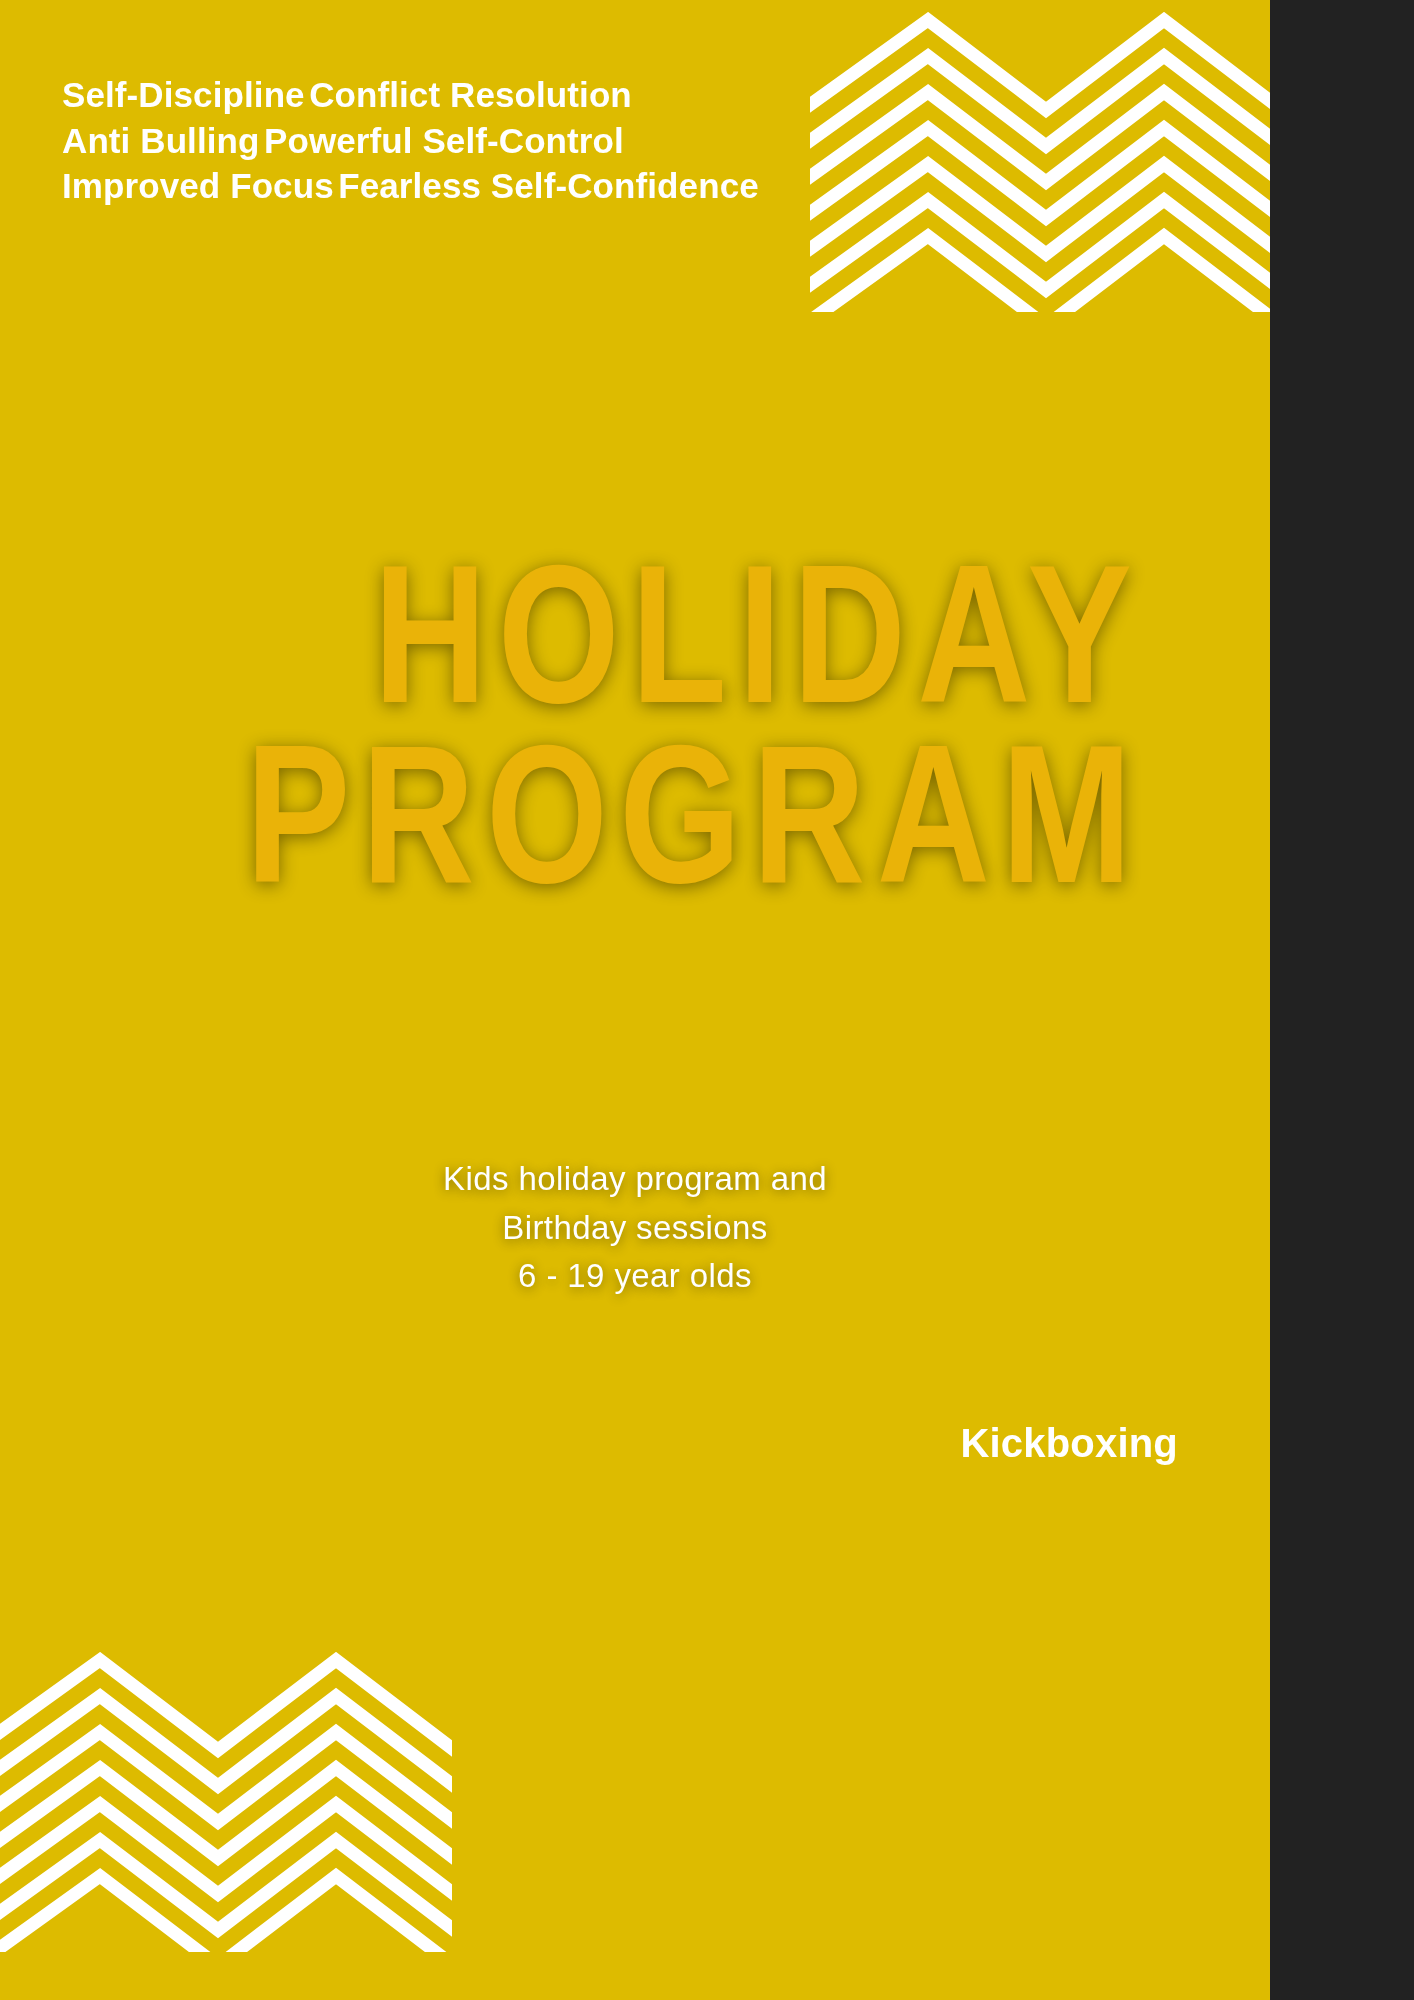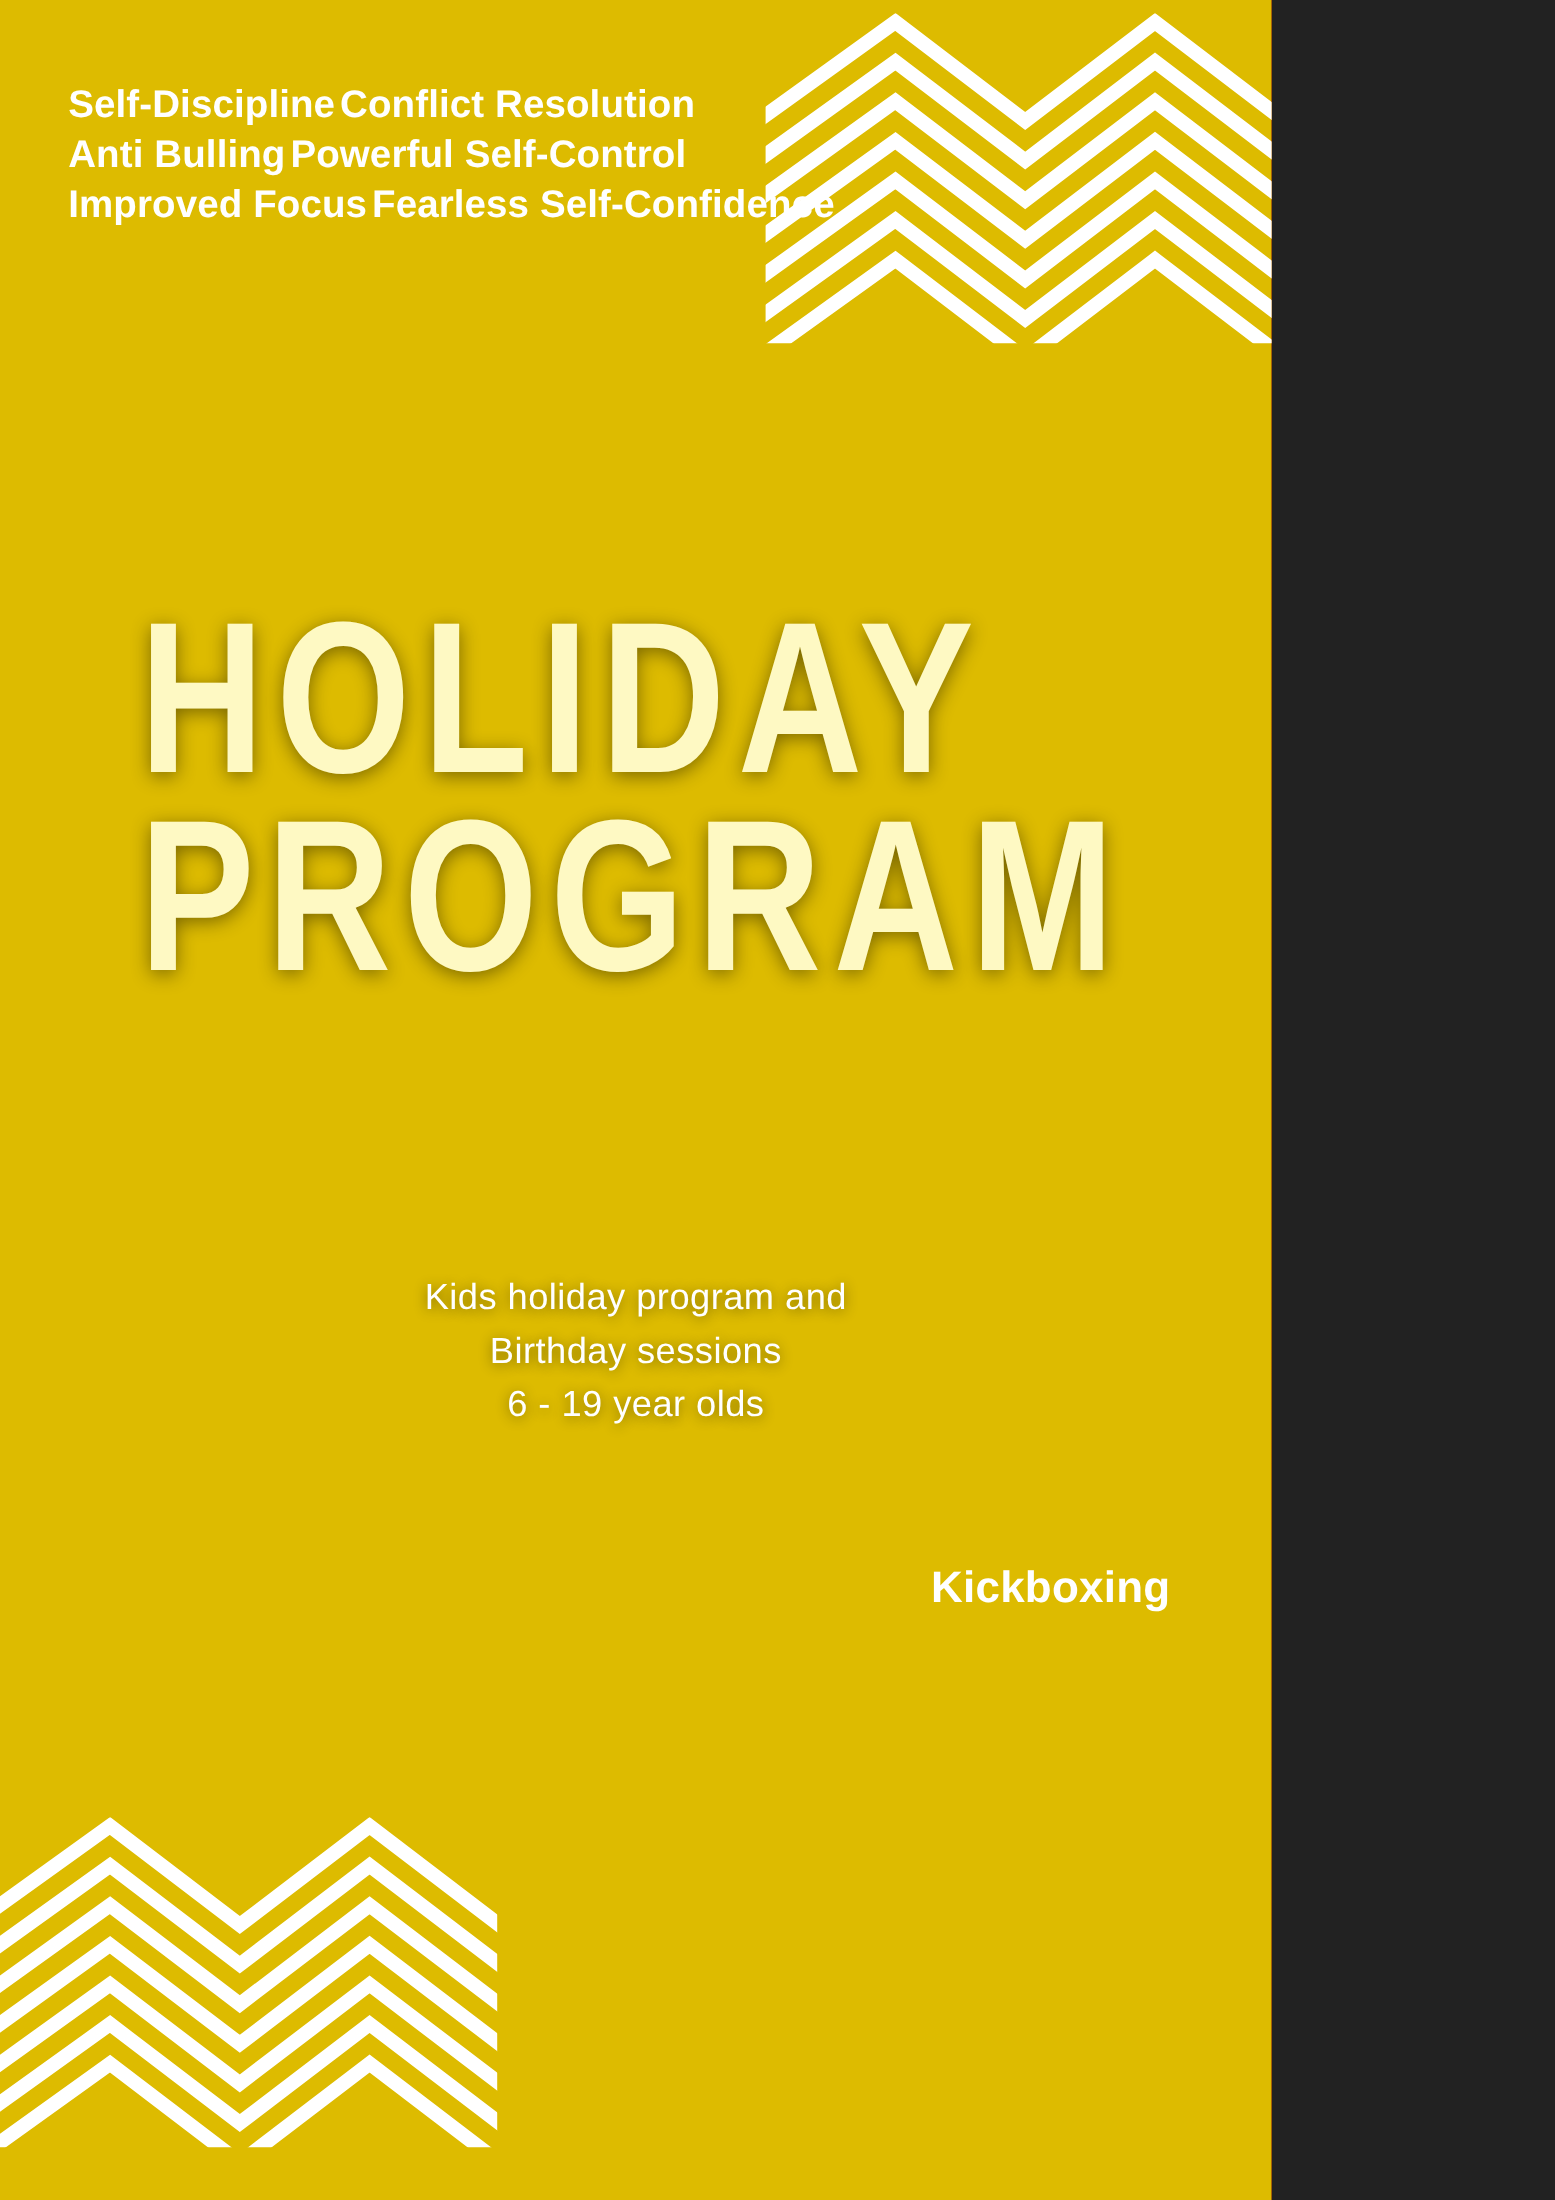--- a/index.html
+++ b/index.html
@@ -1,21 +1,21 @@
 <!DOCTYPE html>
 <html><head>
 <meta charset="utf-8">
 <title>Holiday Program Poster</title>
 <style>
   * { margin:0; padding:0; box-sizing:border-box; }
   html,body { background:#222; }
 
   .poster{
     position:relative;
-    width:1156px; height:2000px;
+    width:1270px; height:2000px;
     overflow:hidden;
     background:#15120f;
     font-family:"Liberation Sans", sans-serif;
   }
 
   
   .photo{ position:absolute; inset:0; overflow:hidden; }
   .photo-base{
     position:absolute; inset:0;
     background:
@@ -84,22 +84,22 @@
     font-size:35px;
     font-weight:700;
     line-height:1.30;
     letter-spacing:.1px;
     white-space:nowrap;
   }
 
   .headline{
     position:absolute;
     left:0; right:0; top:545px;
-    text-align:left;
-    color:#fef9c3;
+    text-align:right;
+    color:#eab308;
   }
   .headline-line{
     display:block;
     font-family:"Liberation Sans Narrow","Liberation Sans", sans-serif;
     font-weight:700;
     font-size:196px;
     line-height:.92;
     letter-spacing:14px;
     text-indent:14px;
     transform:scaleX(.80);

